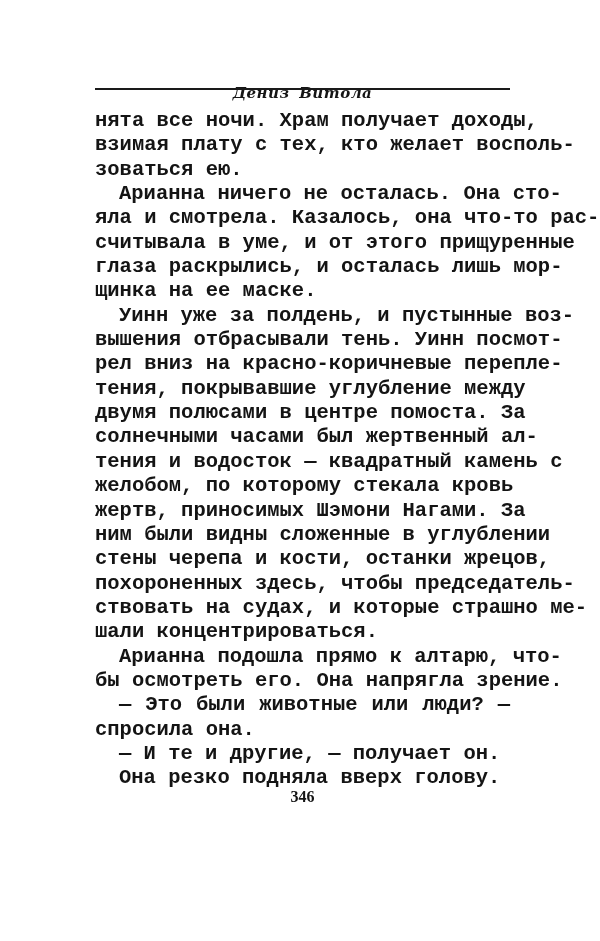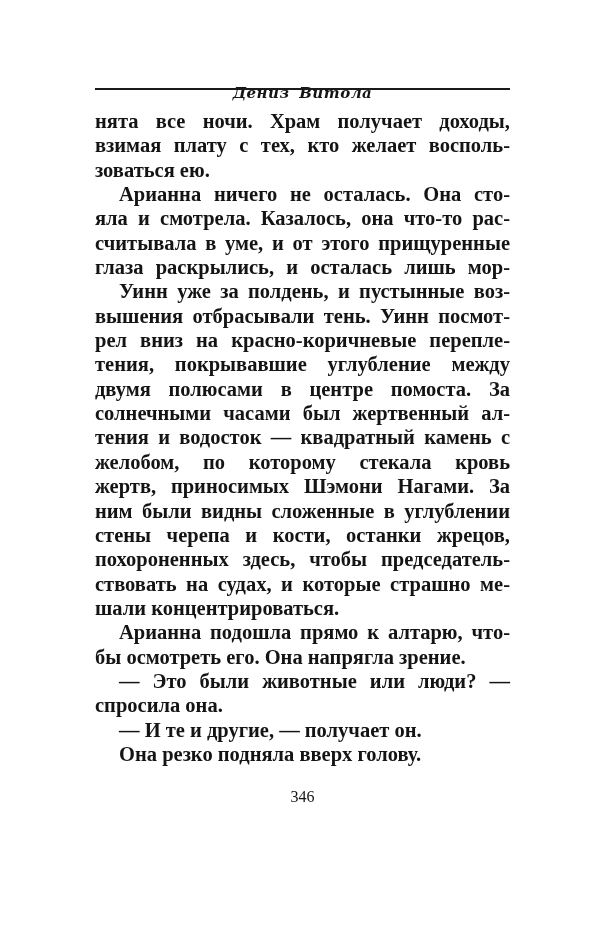--- a/index.html
+++ b/index.html
@@ -54,35 +54,36 @@
       font-size: 20.5px;
       line-height: 24.35px;
       color: #141414;
     }
     .line {
       display: block;
       white-space: nowrap;
       text-align: justify;
       text-align-last: justify;
       height: 24.35px;
+      font-family: Liberation Mono, monospace;
     }
     .line.last {
       text-align-last: left;
     }
     .line.indent {
       padding-left: 24px;
     }
     .page-number {
       position: absolute;
       top: 788px;
       left: 0;
       width: 415px;
       text-align: center;
       font-family: "Liberation Serif", serif;
-      font-weight: normal;
+      font-weight: bold;
       font-size: 16px;
       color: #141414;
     }
   </style>
 </head>
 <body>
 
 <div class="page">
   <div class="running-header">Дениз Витола</div>
   <div class="header-rule"></div>
@@ -93,20 +94,21 @@
       <span class="line">нята все ночи. Храм получает доходы,</span>
       <span class="line">взимая плату с тех, кто желает восполь-</span>
       <span class="line last">зоваться ею.</span>
     </div>
 
     <div>
       <span class="line indent">Арианна ничего не осталась. Она сто-</span>
       <span class="line">яла и смотрела. Казалось, она что-то рас-</span>
       <span class="line">считывала в уме, и от этого прищуренные</span>
       <span class="line">глаза раскрылись, и осталась лишь мор-</span>
+      <span class="line last">щинка на ее маске.</span>
     </div>
 
     <div>
       <span class="line indent">Уинн уже за полдень, и пустынные воз-</span>
       <span class="line">вышения отбрасывали тень. Уинн посмот-</span>
       <span class="line">рел вниз на красно-коричневые перепле-</span>
       <span class="line">тения, покрывавшие углубление между</span>
       <span class="line">двумя полюсами в центре помоста. За</span>
       <span class="line">солнечными часами был жертвенный ал-</span>
       <span class="line">тения и водосток — квадратный камень с</span>

